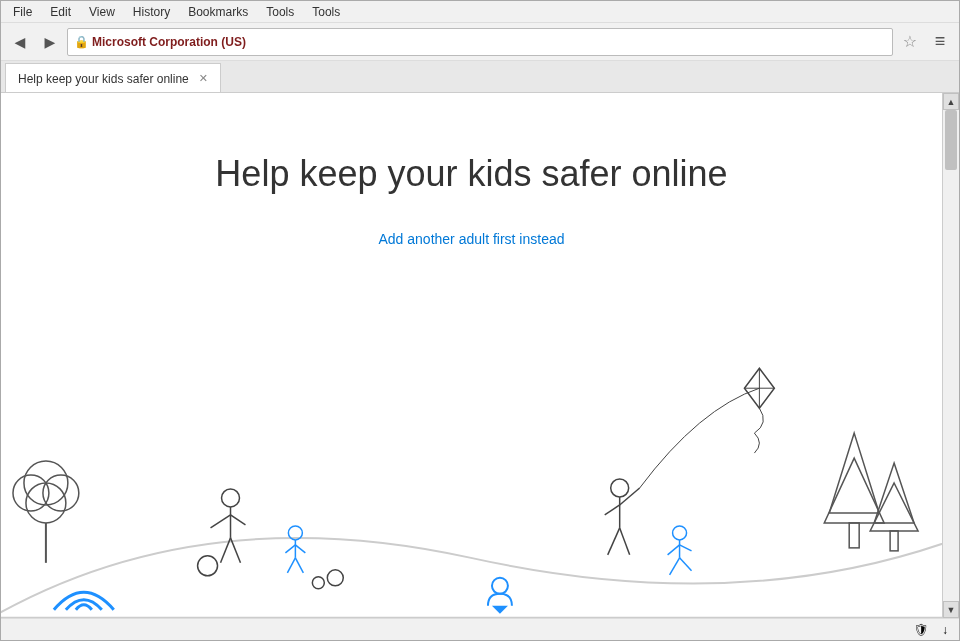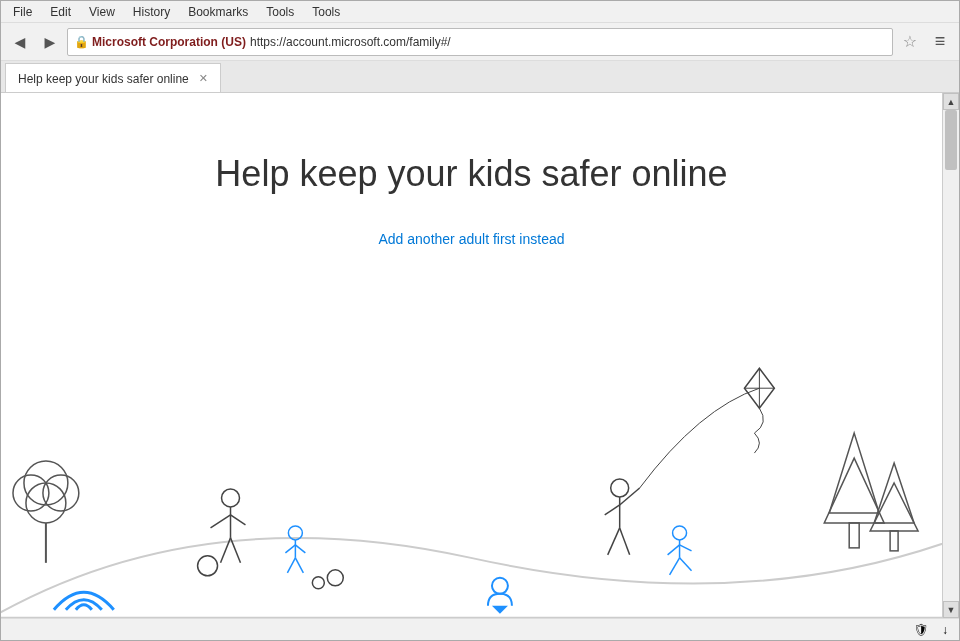--- a/index.html
+++ b/index.html
@@ -75,21 +75,20 @@
 
   <div class="nav-bar">
     <button class="nav-btn">◀</button>
     <button class="nav-btn">▶</button>
 
     <div class="address-bar-container">
       <div class="security-icon">
         <span class="lock-icon">🔒</span>
         <span class="company-name">Microsoft Corporation (US)</span>
       </div>
-      <span class="address-text">https://account.microsoft.com/family#/</span>
     </div>
 
     <button class="star-btn">☆</button>
     <button class="menu-dots">≡</button>
   </div>
 
   <div class="tab-bar">
     <div class="tab">
       <span>Help keep your kids safer online</span>
       <span class="tab-close">✕</span>

